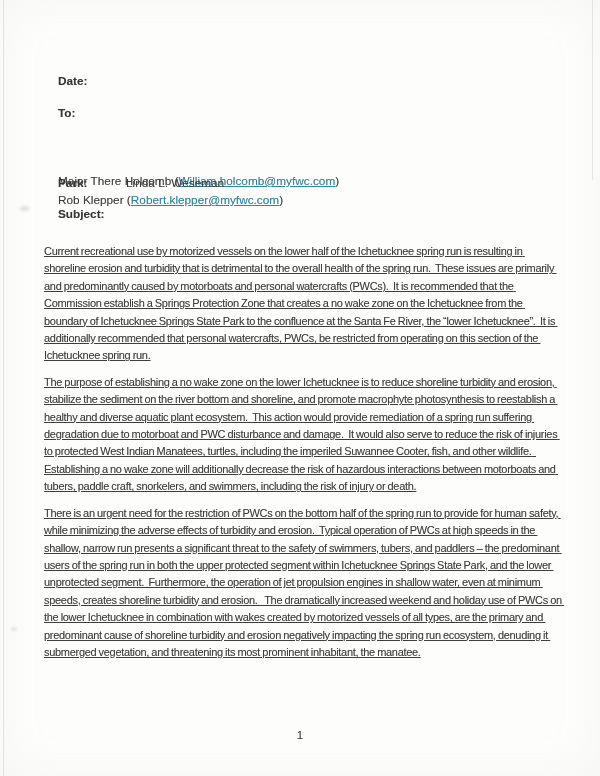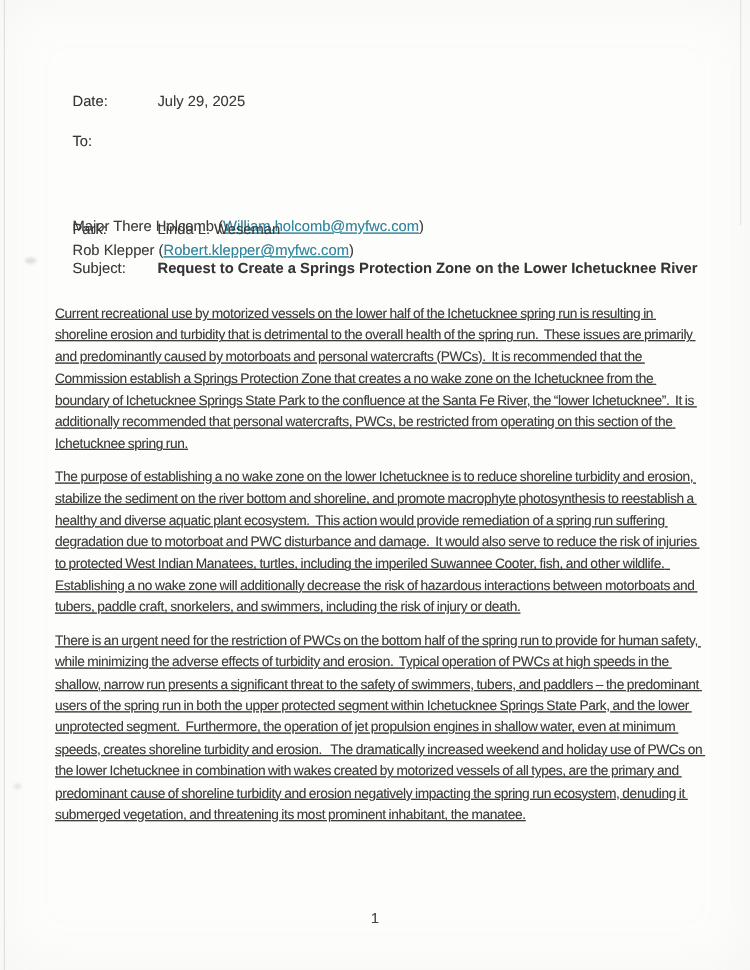--- a/index.html
+++ b/index.html
@@ -20,21 +20,21 @@
   .art-right-line { position:absolute; right:7px; top:0; height:180px; width:1px; background:rgba(212,212,208,0.55); }
   .art-smudge-1   { position:absolute; left:20px; top:206px; width:9px; height:5px; background:rgba(168,168,162,0.35); border-radius:50%; filter:blur(1.4px); }
   .art-smudge-2   { position:absolute; left:11px; top:627px; width:6px; height:4px; background:rgba(175,175,170,0.30); border-radius:50%; filter:blur(1.3px); }
 
   
   .hrow { position:absolute; left:58px; right:28px; display:flex; font-size:11.8px; line-height:19px; }
   .hrow-date    { top:72px;  }
   .hrow-to      { top:104px;flex-direction:column; }
   .hrow-from    { top:174px; }
   .hrow-subject { top:205px;align-items:flex-end; }
-  .hlabel { flex: 0 0 68px; font-weight:normal; color:#363636; }
+  .hlabel { flex: 0 0 68px; font-weight:bold; color:#363636; }
   .hvalue { flex: 1 1 auto; }
   .hvalue-bold { font-weight:bold; color:#363636; }
   .recipient-line { line-height:19px; }
   a.email {
     color: var(--link-color, #2b87a3);
     text-decoration: underline;
     text-underline-offset: 1px;
     cursor: pointer;
   }
 
@@ -67,21 +67,20 @@
 
 <div class="page">
 
   <div class="art-left-line"></div>
   <div class="art-right-line"></div>
   <div class="art-smudge-1"></div>
   <div class="art-smudge-2"></div>
 
   <div class="hrow hrow-date">
     <span class="hlabel">Date:</span>
-    <span class="hvalue">July 29, 2025</span>
   </div>
 
   <div class="hrow hrow-to">
     <span class="hlabel">To:</span>
     <div class="hvalue">
       <div class="recipient-line">
         <span>Major There Holcomb (</span><a class="email">William.holcomb@myfwc.com</a><span>)</span>
       </div>
       <div class="recipient-line">
         <span>Rob Klepper (</span><a class="email">Robert.klepper@myfwc.com</a><span>)</span>
@@ -89,21 +88,20 @@
     </div>
   </div>
 
   <div class="hrow hrow-from">
     <span class="hlabel">Park:</span>
     <span class="hvalue">Linda L. Weseman</span>
   </div>
 
   <div class="hrow hrow-subject">
     <span class="hlabel">Subject:</span>
-    <span class="hvalue hvalue-bold">Request to Create a Springs Protection Zone on the Lower Ichetucknee River</span>
   </div>
 
   <div class="bodytext">
     <p class="para">Current recreational use by motorized vessels on the lower half of the Ichetucknee spring run is resulting in shoreline erosion and turbidity that is detrimental to the overall health of the spring run.  These issues are primarily and predominantly caused by motorboats and personal watercrafts (PWCs).  It is recommended that the Commission establish a Springs Protection Zone that creates a no wake zone on the Ichetucknee from the boundary of Ichetucknee Springs State Park to the confluence at the Santa Fe River, the “lower Ichetucknee”.  It is additionally recommended that personal watercrafts, PWCs, be restricted from operating on this section of the Ichetucknee spring run.</p>
     <p class="para">The purpose of establishing a no wake zone on the lower Ichetucknee is to reduce shoreline turbidity and erosion, stabilize the sediment on the river bottom and shoreline, and promote macrophyte photosynthesis to reestablish a healthy and diverse aquatic plant ecosystem.  This action would provide remediation of a spring run suffering degradation due to motorboat and PWC disturbance and damage.  It would also serve to reduce the risk of injuries to protected West Indian Manatees, turtles, including the imperiled Suwannee Cooter, fish, and other wildlife.  Establishing a no wake zone will additionally decrease the risk of hazardous interactions between motorboats and tubers, paddle craft, snorkelers, and swimmers, including the risk of injury or death.</p>
     <p class="para">There is an urgent need for the restriction of PWCs on the bottom half of the spring run to provide for human safety, while minimizing the adverse effects of turbidity and erosion.  Typical operation of PWCs at high speeds in the shallow, narrow run presents a significant threat to the safety of swimmers, tubers, and paddlers – the predominant users of the spring run in both the upper protected segment within Ichetucknee Springs State Park, and the lower unprotected segment.  Furthermore, the operation of jet propulsion engines in shallow water, even at minimum speeds, creates shoreline turbidity and erosion.   The dramatically increased weekend and holiday use of PWCs on the lower Ichetucknee in combination with wakes created by motorized vessels of all types, are the primary and predominant cause of shoreline turbidity and erosion negatively impacting the spring run ecosystem, denuding it submerged vegetation, and threatening its most prominent inhabitant, the manatee.</p>
   </div>
 
   <div class="pagenum">1</div>
 

